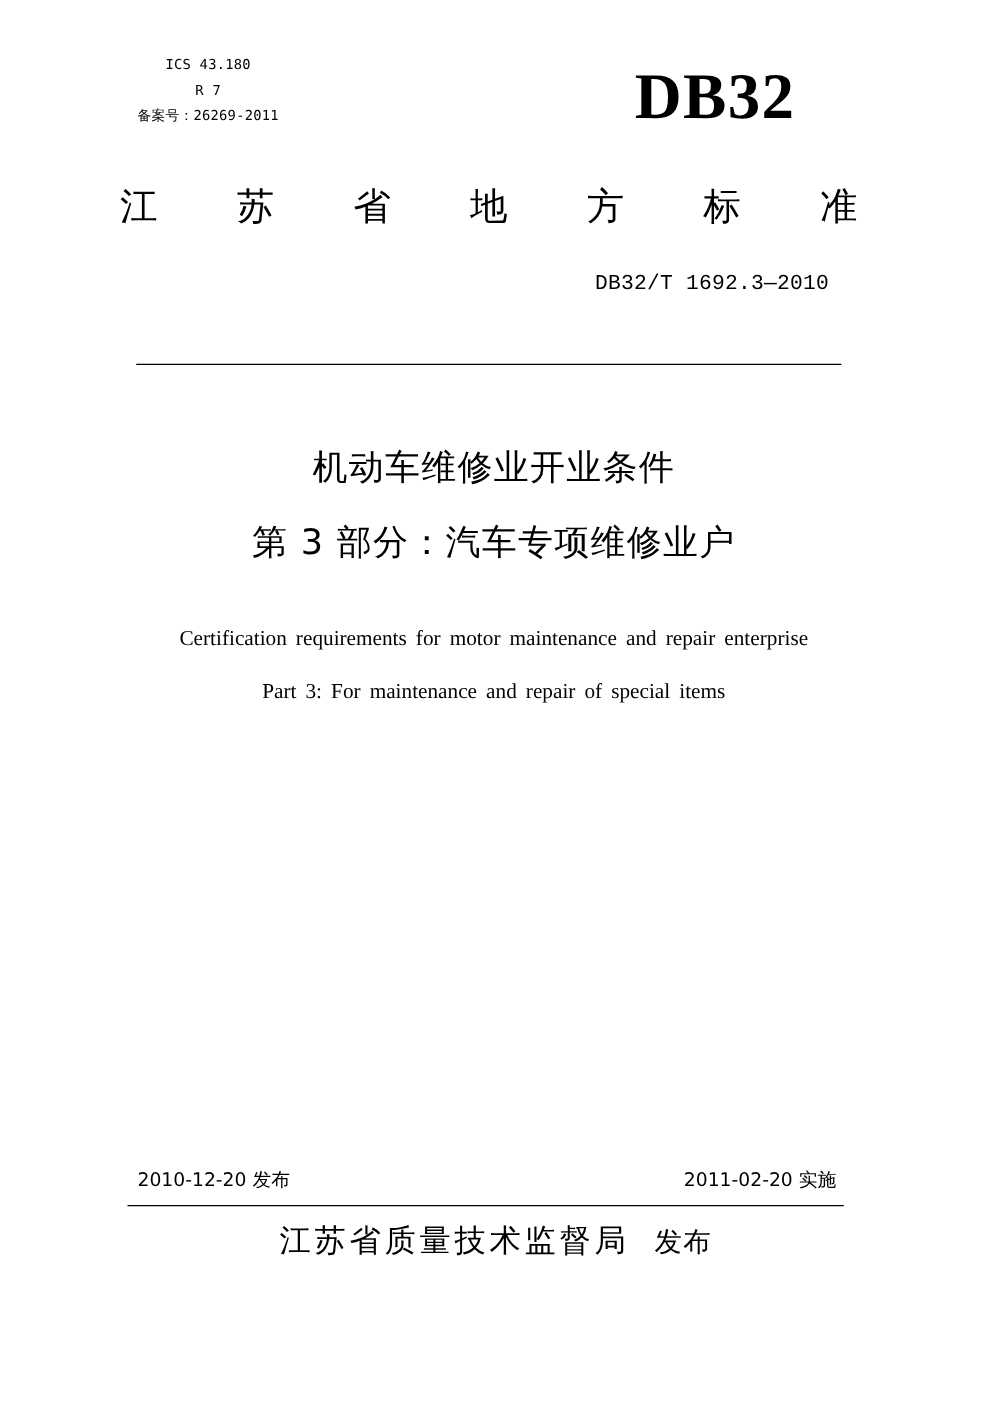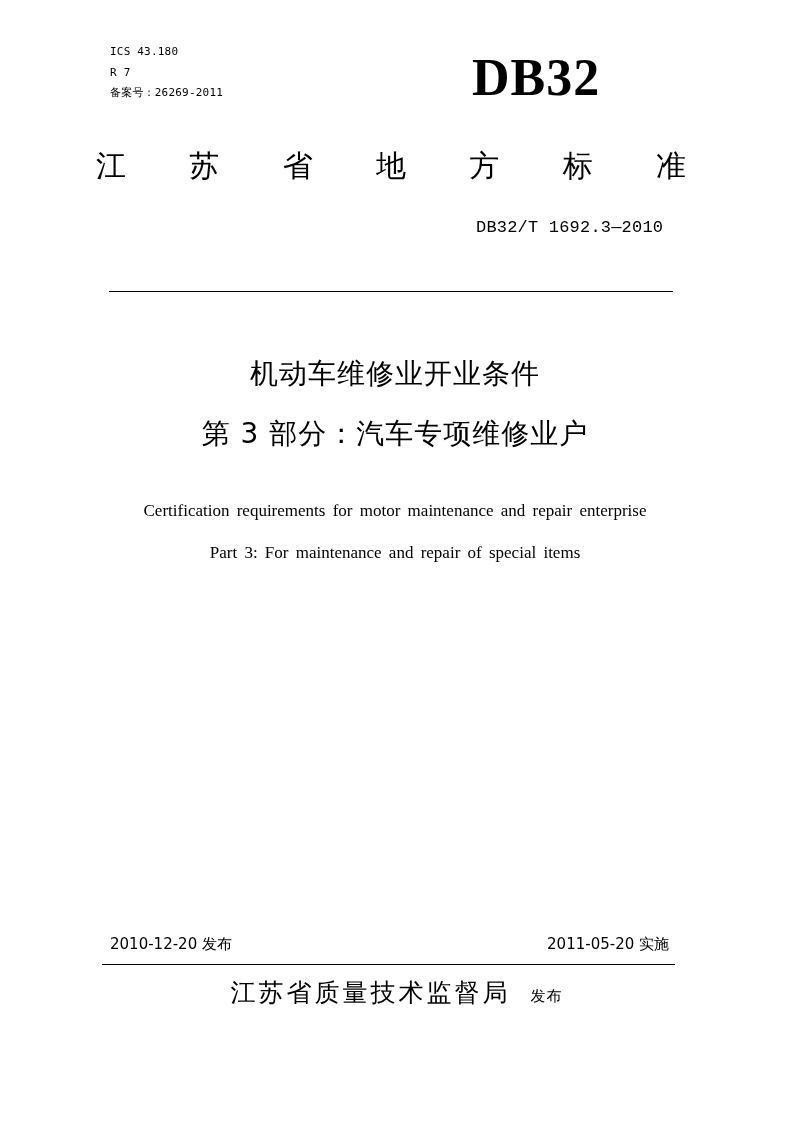--- a/index.html
+++ b/index.html
@@ -8,21 +8,21 @@
       background: #ffffff;
     }
     body {
       width: 793px;
       height: 1122px;
       position: relative;
       overflow: hidden;
       color: #000000;
       font-family: "DejaVu Sans", sans-serif;
     }
-    .abs { position: absolute; }
+    .abs { position: absolute; text-align: center; }
 
     .meta {
       left: 110px;
       top: 42px;
       font-family: "DejaVu Sans Mono", "Liberation Mono", monospace;
       font-size: 11px;
       line-height: 20.5px;
       letter-spacing: 0.2px;
     }
     .meta div { white-space: nowrap; }
@@ -129,21 +129,21 @@
       white-space: nowrap;
     }
     .issuer .org {
       font-family: "DejaVu Sans", sans-serif;
       font-size: 25px;
       line-height: 36px;
       letter-spacing: 3px;
     }
     .issuer .suffix {
       font-family: Liberation Mono, monospace;
-      font-size: 15px;
+      font-size: 22px;
       line-height: 36px;
       letter-spacing: 1px;
       margin-left: 20px;
     }
   </style>
 </head>
 <body>
 
 <div class="abs meta">
   <div>ICS 43.180</div>
@@ -167,19 +167,19 @@
 
 <div class="abs rule-top"></div>
 
 <div class="abs title-cn line1">机动车维修业开业条件</div>
 <div class="abs title-cn line2">第 3 部分：汽车专项维修业户</div>
 
 <div class="abs title-en line1">Certification requirements for motor maintenance and repair enterprise</div>
 <div class="abs title-en line2">Part 3: For maintenance and repair of special items</div>
 
 <div class="abs date-issue">2010-12-20 发布</div>
-<div class="abs date-impl">2011-05-20 实施</div>
+<div class="abs date-impl">2011-02-20 实施</div>
 
 <div class="abs rule-bottom"></div>
 
 <div class="abs issuer">
   <span class="org">江苏省质量技术监督局</span><span class="suffix">发布</span>
 </div>
 
 </body></html>

